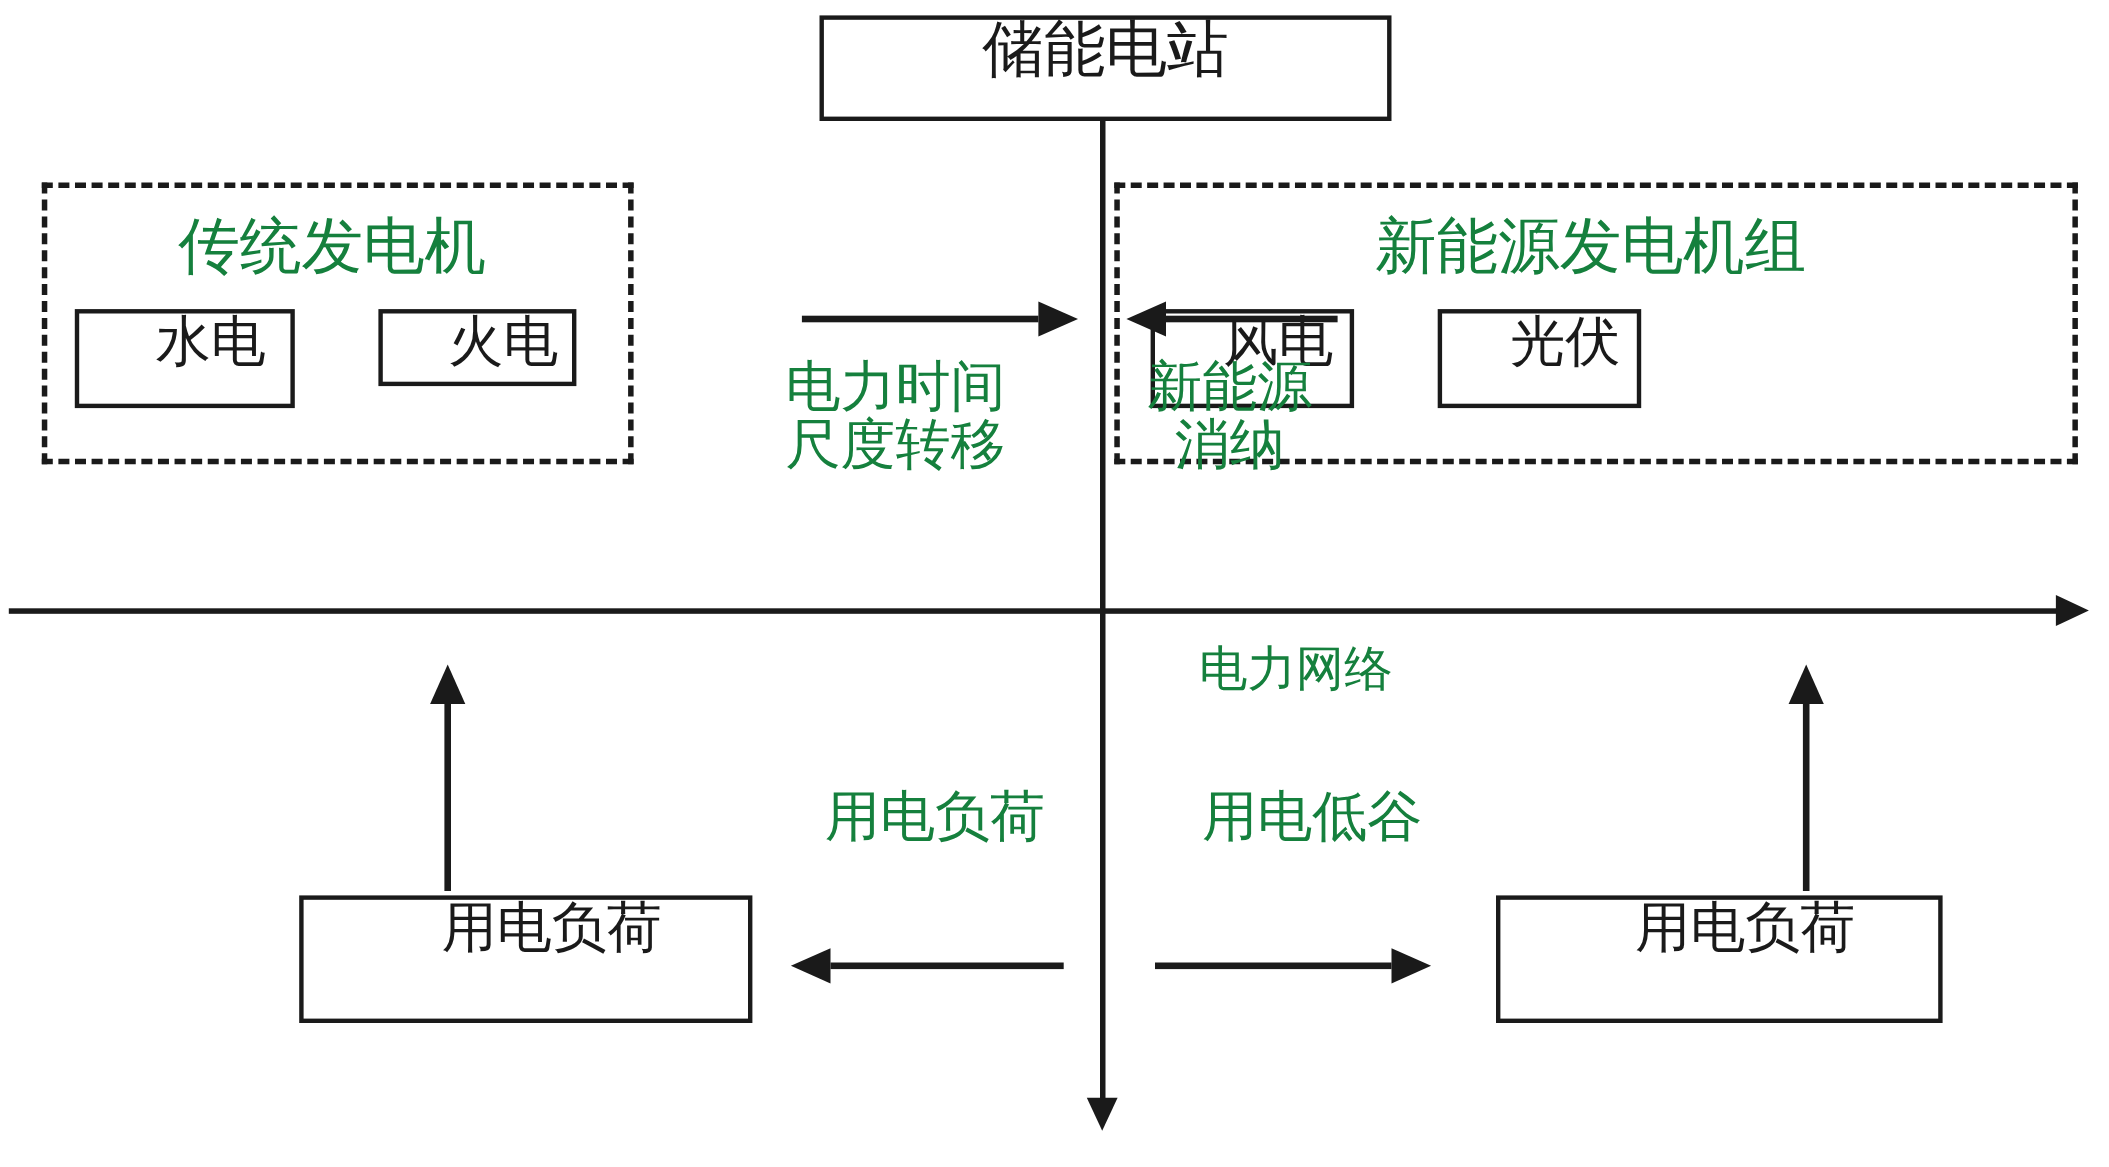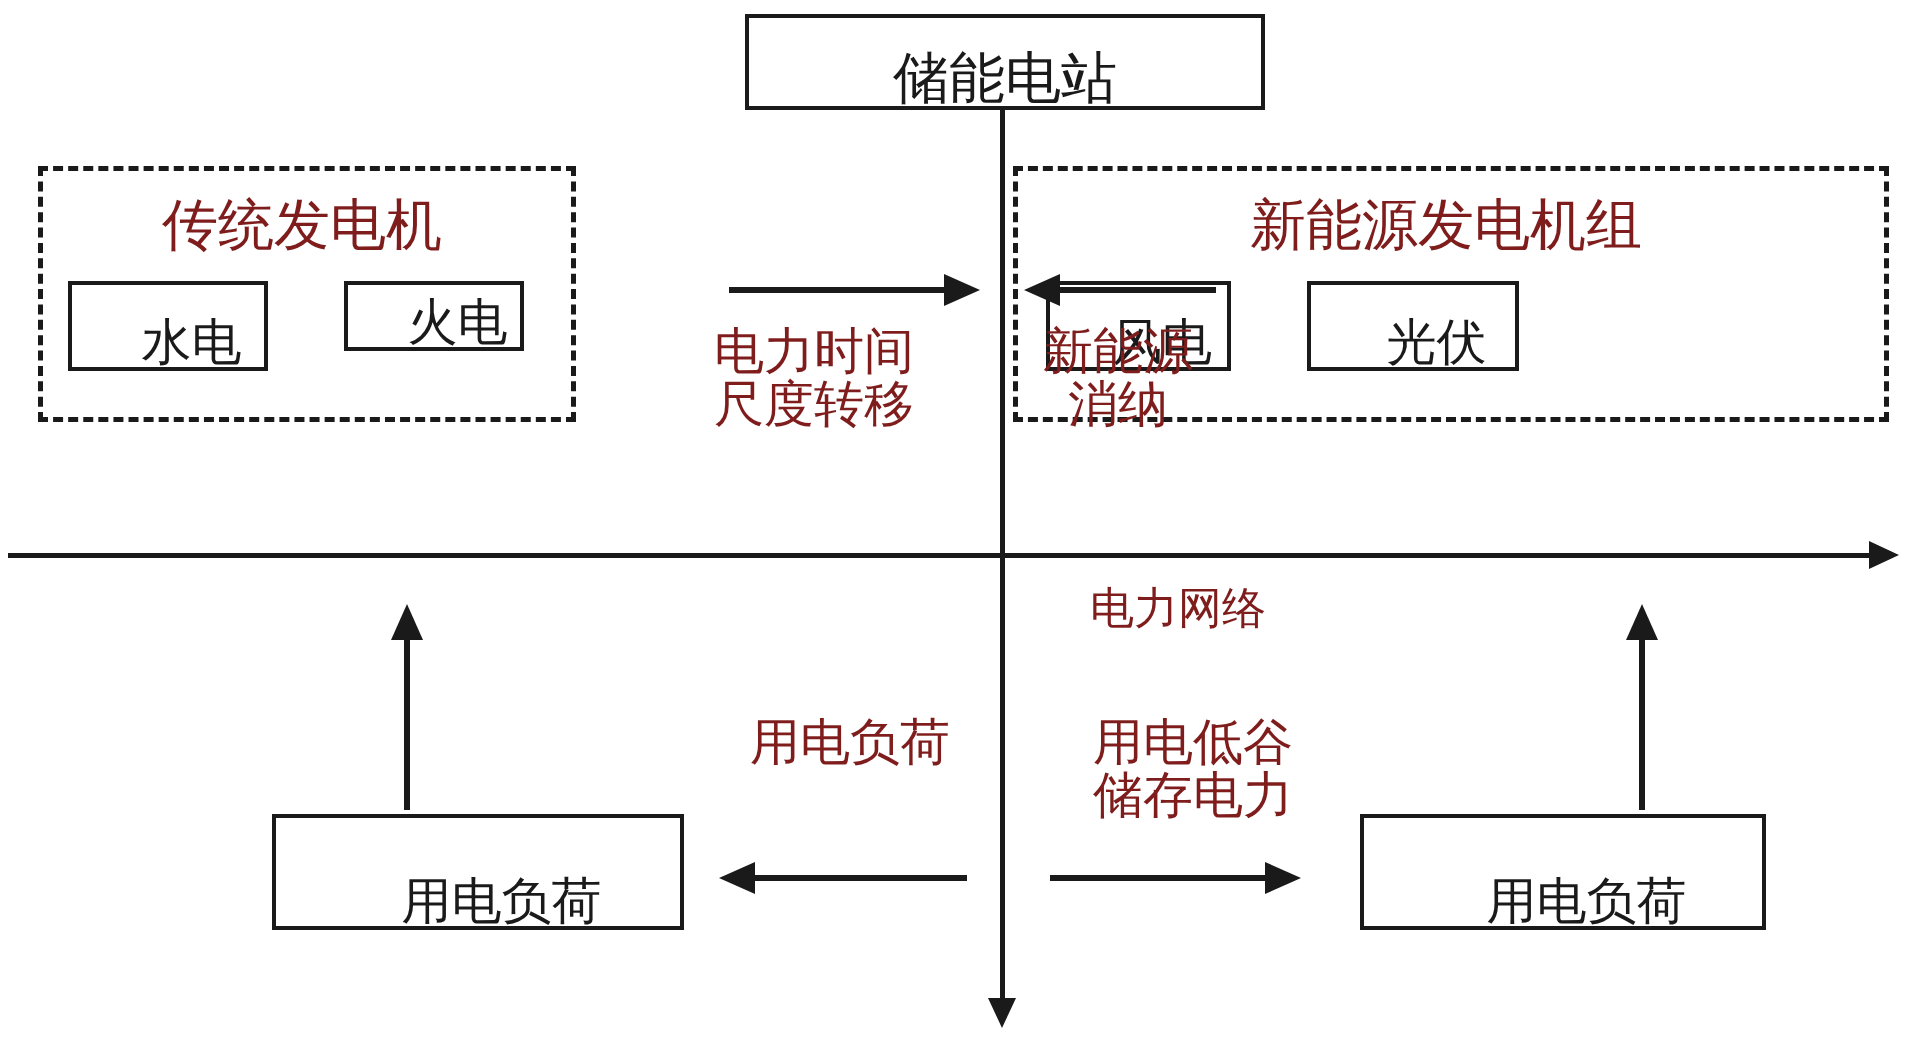--- a/index.html
+++ b/index.html
@@ -17,41 +17,41 @@
     height: 1061px;
     background: #ffffff;
     overflow: hidden;
   }
 
   
   .node {
     position: absolute;
     box-sizing: border-box;
     display: flex;
-    align-items: flex-end;
+    align-items: flex-start;
     justify-content: center;
     background: #ffffff;
     color: #1a1a1a;
     line-height: 1;
     white-space: nowrap;
   }
   .solid-box {
     border: 4px solid #1a1a1a;
   }
   .dashed-box {
     border: 5px dashed #1a1a1a;
     background: transparent;
     align-items: flex-start;
     justify-content: center;
   }
   .label {
     position: absolute;
     white-space: nowrap;
     line-height: 1.06;
-    color: #7f1d1d;
+    color: #15803d;
   }
   .label.center { text-align: center; }
 
   
   .fs-title   { font-size: 56px; }
   .fs-group   { font-size: 56px; }
   .fs-small   { font-size: 50px; padding-left: 47px; }
   .fs-flow    { font-size: 50px; }
   .fs-axis    { font-size: 44px; }
 
@@ -131,21 +131,21 @@
   </div>
 
   <div class="dashed-box" style="position:absolute; left:1013px; top:166px; width:866px; height:246px;">
   </div>
   <div class="label center fs-group" style="left:1013px; top:196px; width:866px; text-align:center;">新能源发电机组</div>
 
   <div class="node solid-box fs-small" style="left:1046px; top:281px; width:185px; height:90px;">
     <span>风电</span>
   </div>
 
-  <div class="node solid-box fs-small" style="left:1307px; top:281px; width:212px; height:90px;">
+  <div class="node solid-box fs-small" style="left:1307px; top:281px; width:185px; height:90px;">
     <span>光伏</span>
   </div>
 
   <div class="axis-h" style="left:8px; top:553px; width:1865px;"></div>
   <div class="arrowhead ah-right" style="left:1869px; top:541px;"></div>
 
   <div class="axis-v" style="left:1000px; top:110px; height:890px;"></div>
   <div class="arrowhead ah-down" style="left:988px; top:998px;"></div>
 
   <div class="label fs-axis" style="left:1090px; top:586px;">电力网络</div>
@@ -165,21 +165,20 @@
   </div>
 
   <div class="label center fs-flow" style="left:712px; top:716px; width:276px; text-align:center;">
     <div>用电负荷</div>
   </div>
   <div class="flow-h" style="left:755px; top:875px; width:212px;"></div>
   <div class="arrowhead fah-left" style="left:719px; top:862px;"></div>
 
   <div class="label center fs-flow" style="left:1017px; top:716px; width:276px; text-align:right;">
     <div>用电低谷</div>
-    <div>储存电力</div>
   </div>
   <div class="flow-h" style="left:1050px; top:875px; width:215px;"></div>
   <div class="arrowhead fah-right" style="left:1265px; top:862px;"></div>
 
   <div class="flow-v" style="left:404px; top:638px; height:172px;"></div>
   <div class="arrowhead fah-up" style="left:391px; top:604px;"></div>
   <div class="node solid-box fs-small" style="left:272px; top:814px; width:412px; height:116px;">
     <span>用电负荷</span>
   </div>
 

